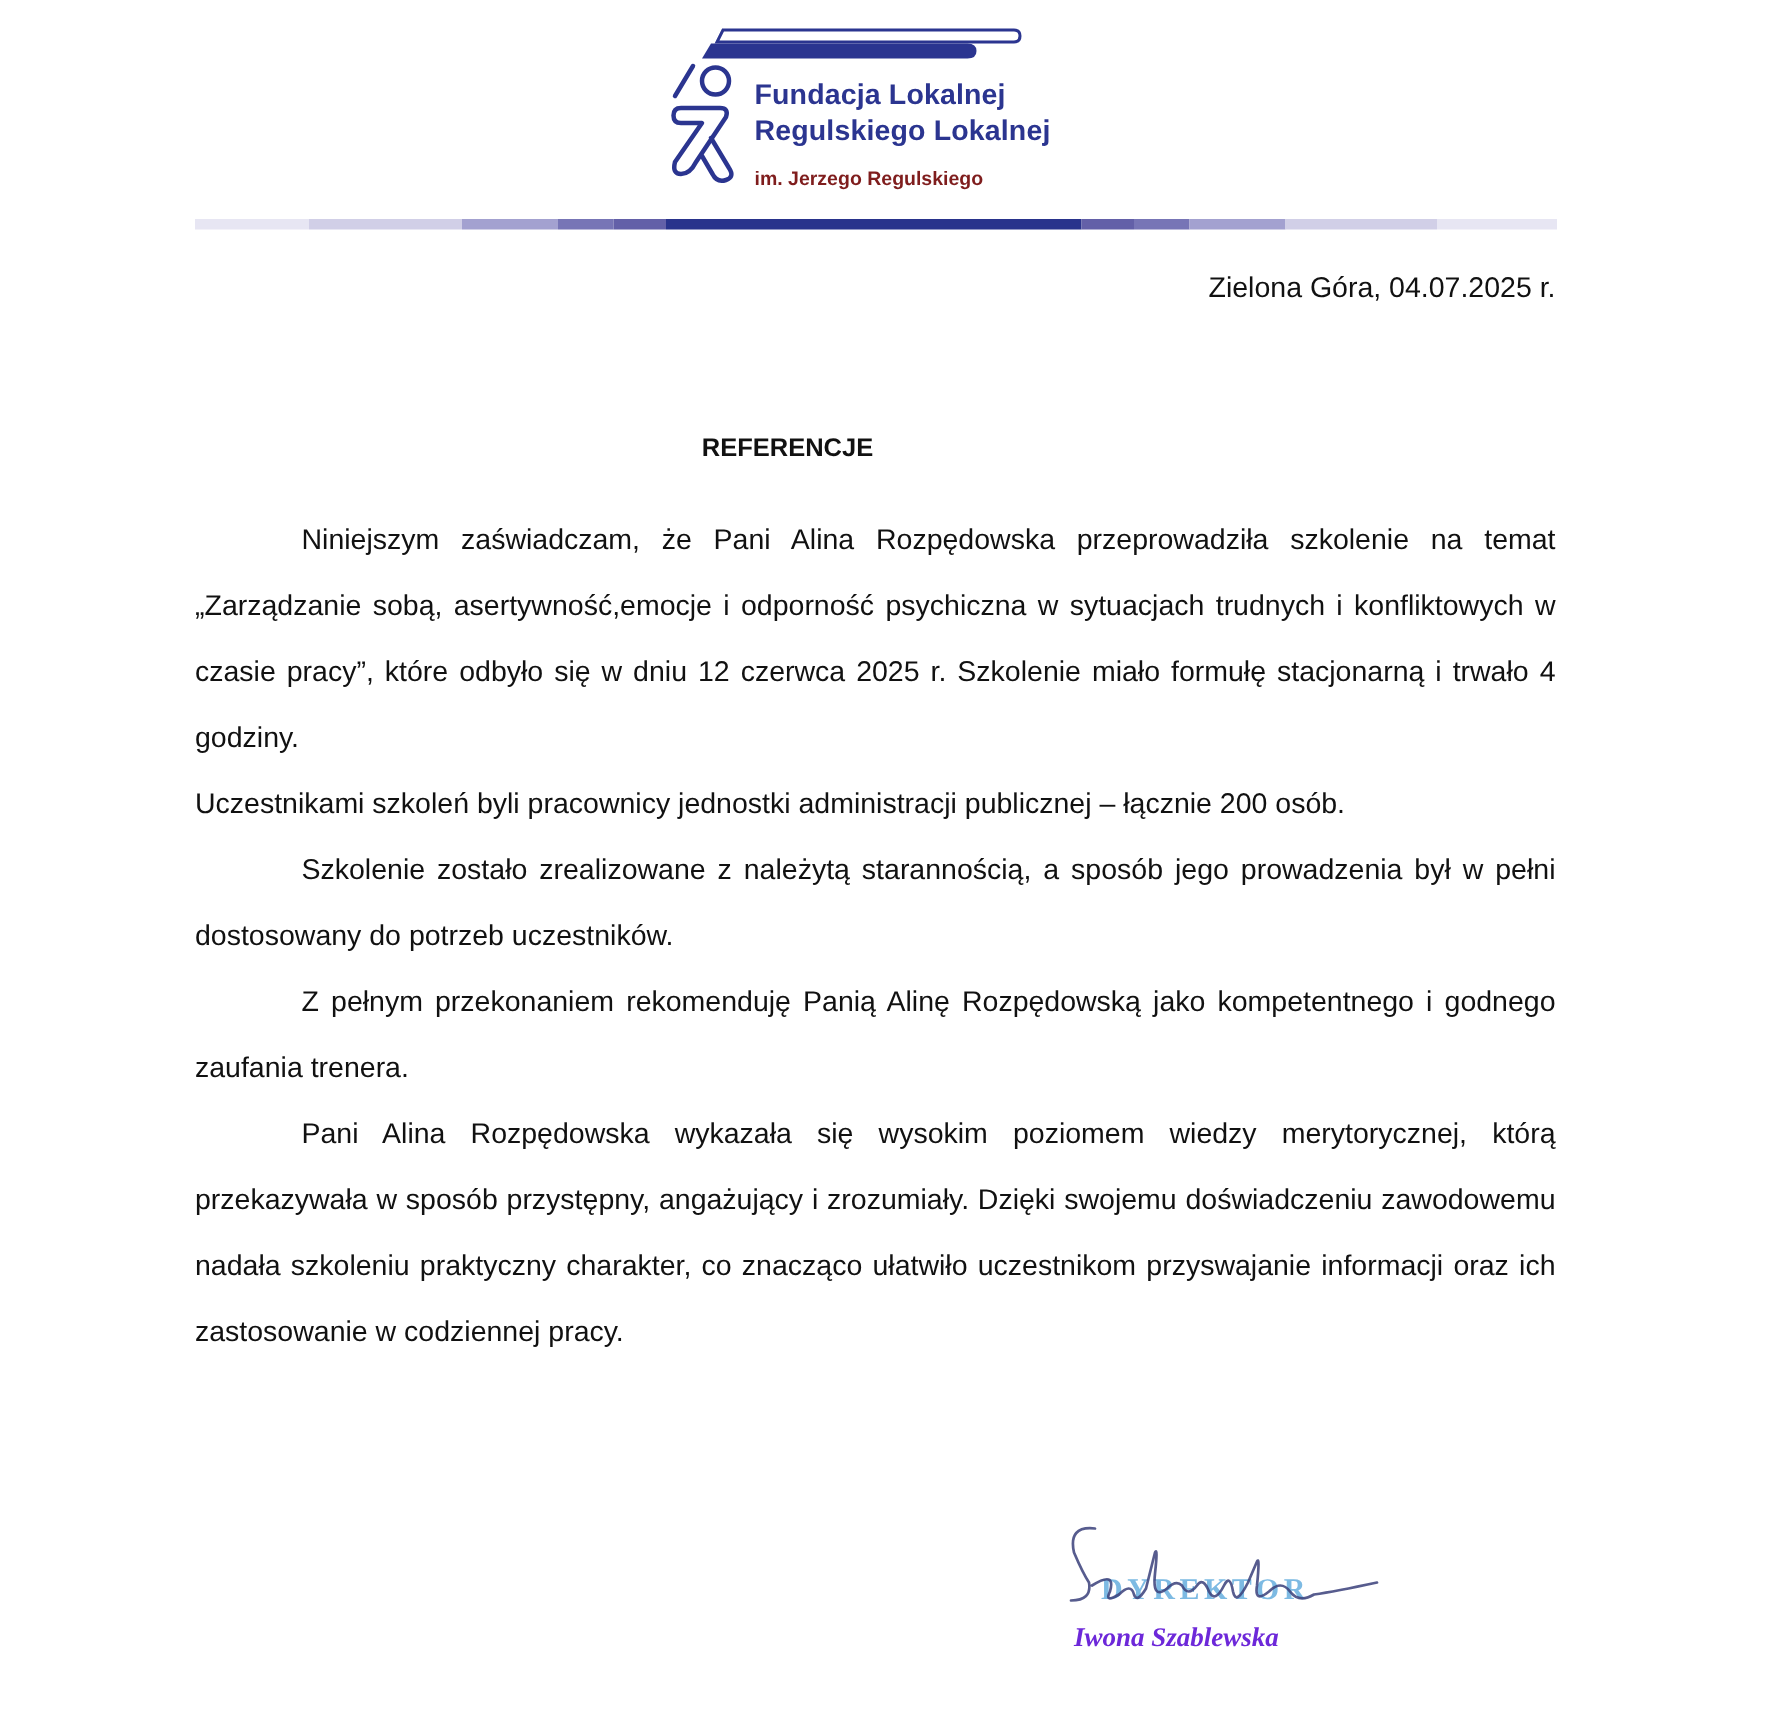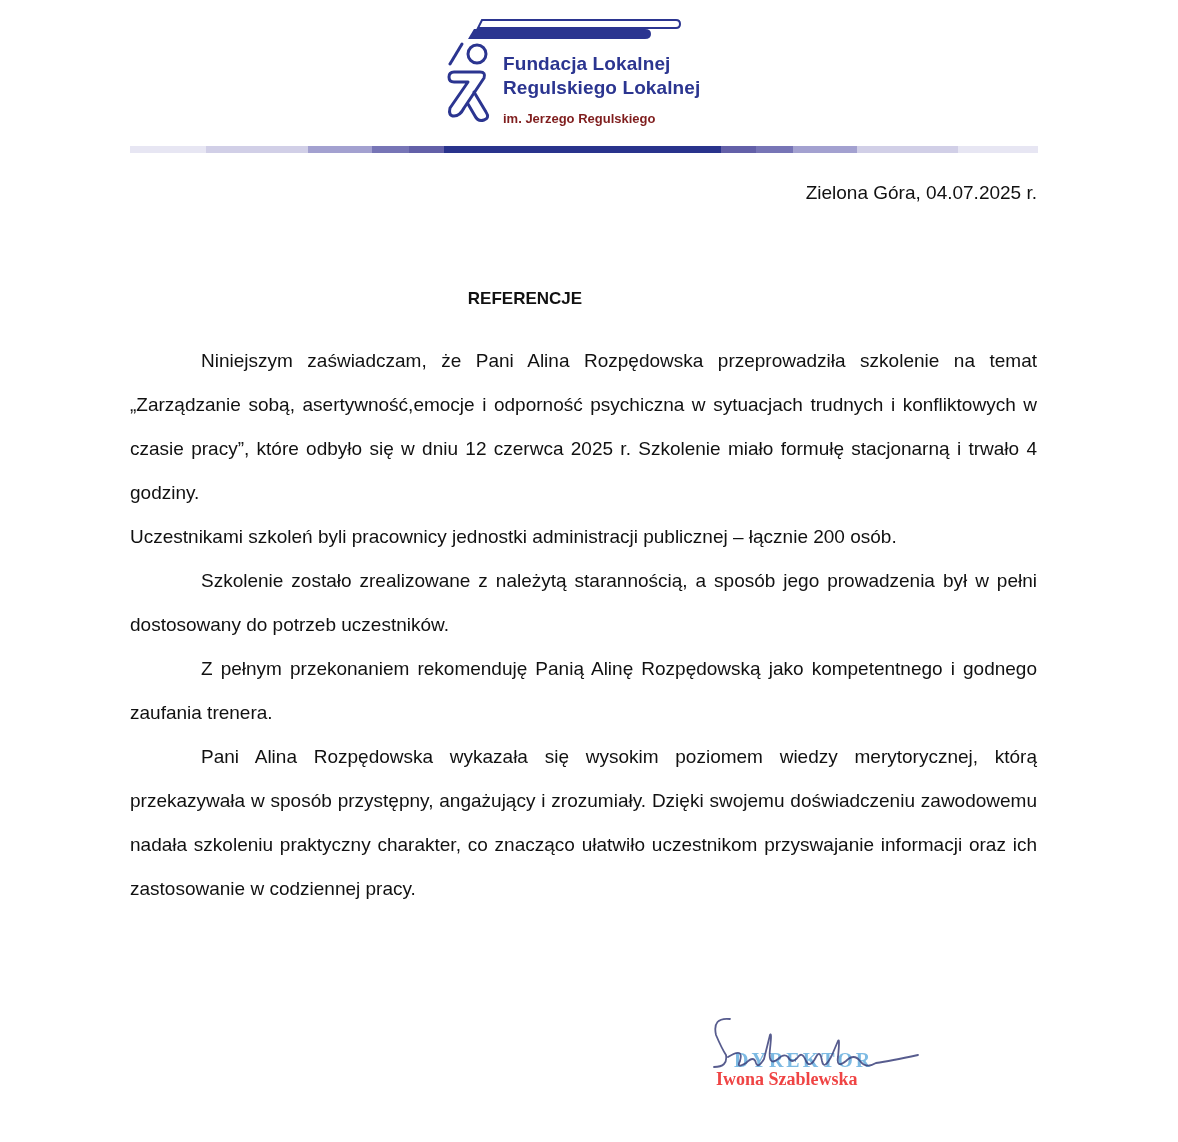--- a/index.html
+++ b/index.html
@@ -16,22 +16,22 @@
   .stripe span { display:block; height:100%; }
   .date { position:absolute; right:141px; top:182px; font-size:19px; white-space:nowrap; }
   .title { position:absolute; left:0; width:1050px; top:289px; text-align:center;
            font-size:17px; font-weight:bold; }
   .body { position:absolute; left:130px; width:907px; top:339px; font-size:19px; line-height:44px; }
   .body p { margin:0; text-align:justify; text-align-last:left; }
   .body p.indent { text-indent:71px; }
   .sig { position:absolute; left:700px; top:1005px; width:240px; height:110px; }
   .sig-title { position:absolute; left:34px; top:28px; font-family:"Liberation Serif", serif;
                font-size:20px; font-weight:bold; color:#6fb3e0; letter-spacing:3px; opacity:0.9;margin-top:16px; }
-  .sig-name { position:absolute; left:16px; top:64px; font-family:"Liberation Serif", serif;
-              font-size:18px; font-weight:bold; color:#ef4444; white-space:nowrap; }
+  .sig-name { position:absolute; left:16px; top:76px; font-family:"Liberation Serif", serif;
+              font-size:18px; font-style:italic; font-weight:bold; color:#6d28d9; white-space:nowrap; }
   .sig-scribble { position:absolute; left:0; top:0; }
 </style>
 </head>
 <body>
 
 <div class="logo">
   <svg class="logo-svg" width="300" height="115" viewBox="0 0 300 115">
 
     <path d="M42 4 L236 4 Q240 4 240 8 Q240 12 236 12 L38 12 Z" fill="none" stroke="#2b3590" stroke-width="2"></path>
 

